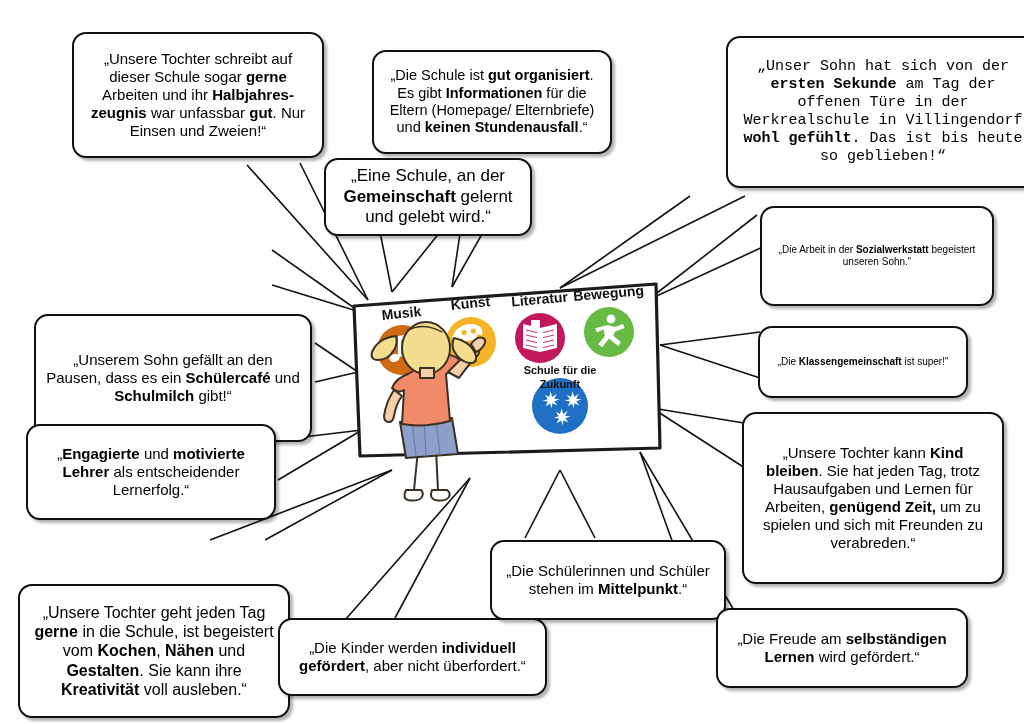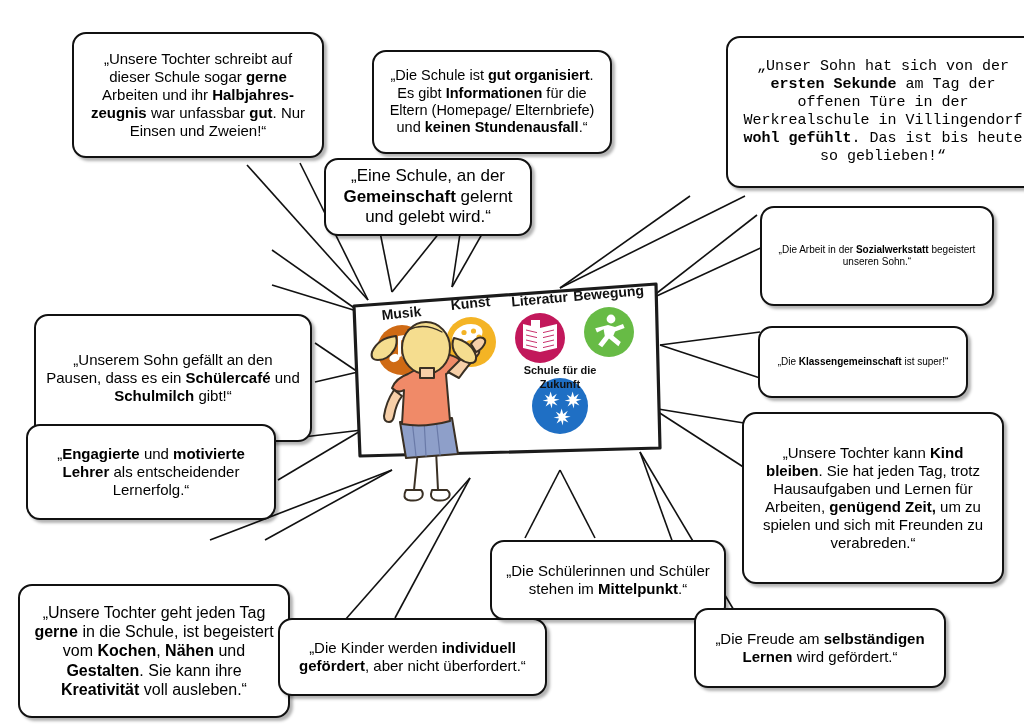--- a/index.html
+++ b/index.html
@@ -239,17 +239,17 @@
   </div>
 
   <div class="bubble" style="left:278px;top:618px;width:269px;height:78px;font-size:15px;">
     <span class="txt">„Die Kinder werden <b>individuell gefördert</b>, aber nicht überfordert.“</span>
   </div>
 
   <div class="bubble" style="left:490px;top:540px;width:236px;height:80px;font-size:15px;">
     <span class="txt">„Die Schülerinnen und Schüler stehen im <b>Mittelpunkt</b>.“</span>
   </div>
 
-  <div class="bubble" style="left:694px;top:608px;width:252px;height:80px;font-size:15px;">
+  <div class="bubble" style="left:716px;top:608px;width:252px;height:80px;font-size:15px;">
     <span class="txt">„Die Freude am <b>selbständigen Lernen</b> wird gefördert.“</span>
   </div>
 
 </div>
 
 </body></html>

